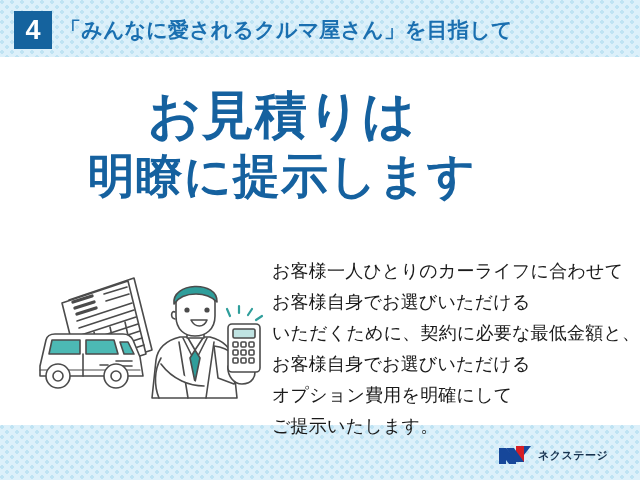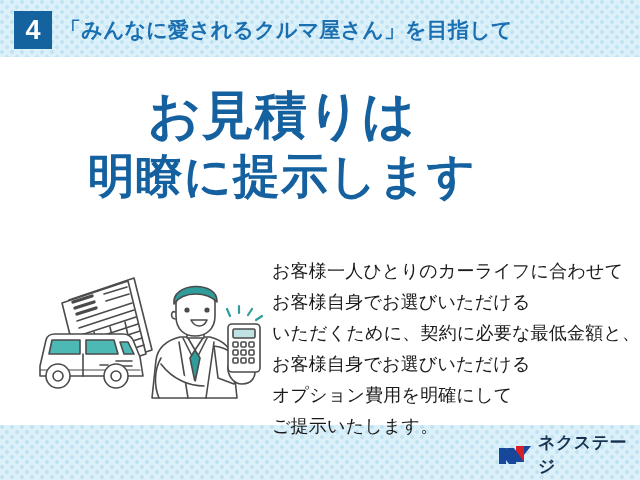--- a/index.html
+++ b/index.html
@@ -120,21 +120,21 @@
   #logo {
     position: absolute;
     left: 498px;
     top: 440px;
     height: 30px;
     display: flex;
     align-items: center;
   }
   #logo-mark { width: 34px; height: 24px; margin-right: 6px; }
   #logo-text {
-    font-size: 17px;
+    font-size: 11px;
     font-weight: bold;
     color: #17324f;
     letter-spacing: 0.5px;
     line-height: 24px;
   }
 </style>
 </head>
 <body>
 
 <div id="screen">

